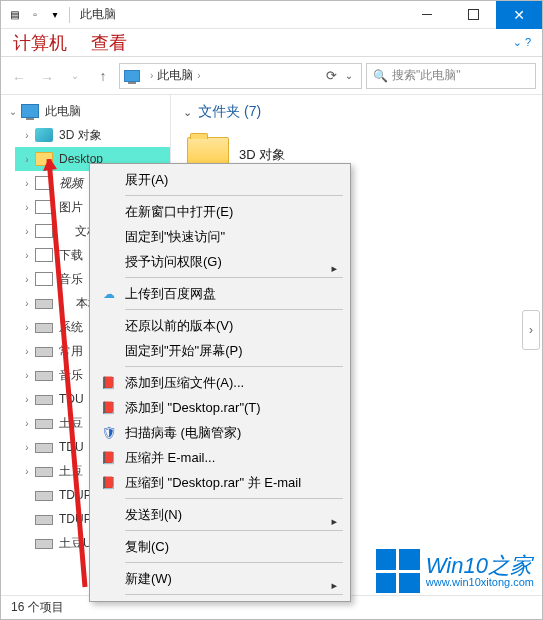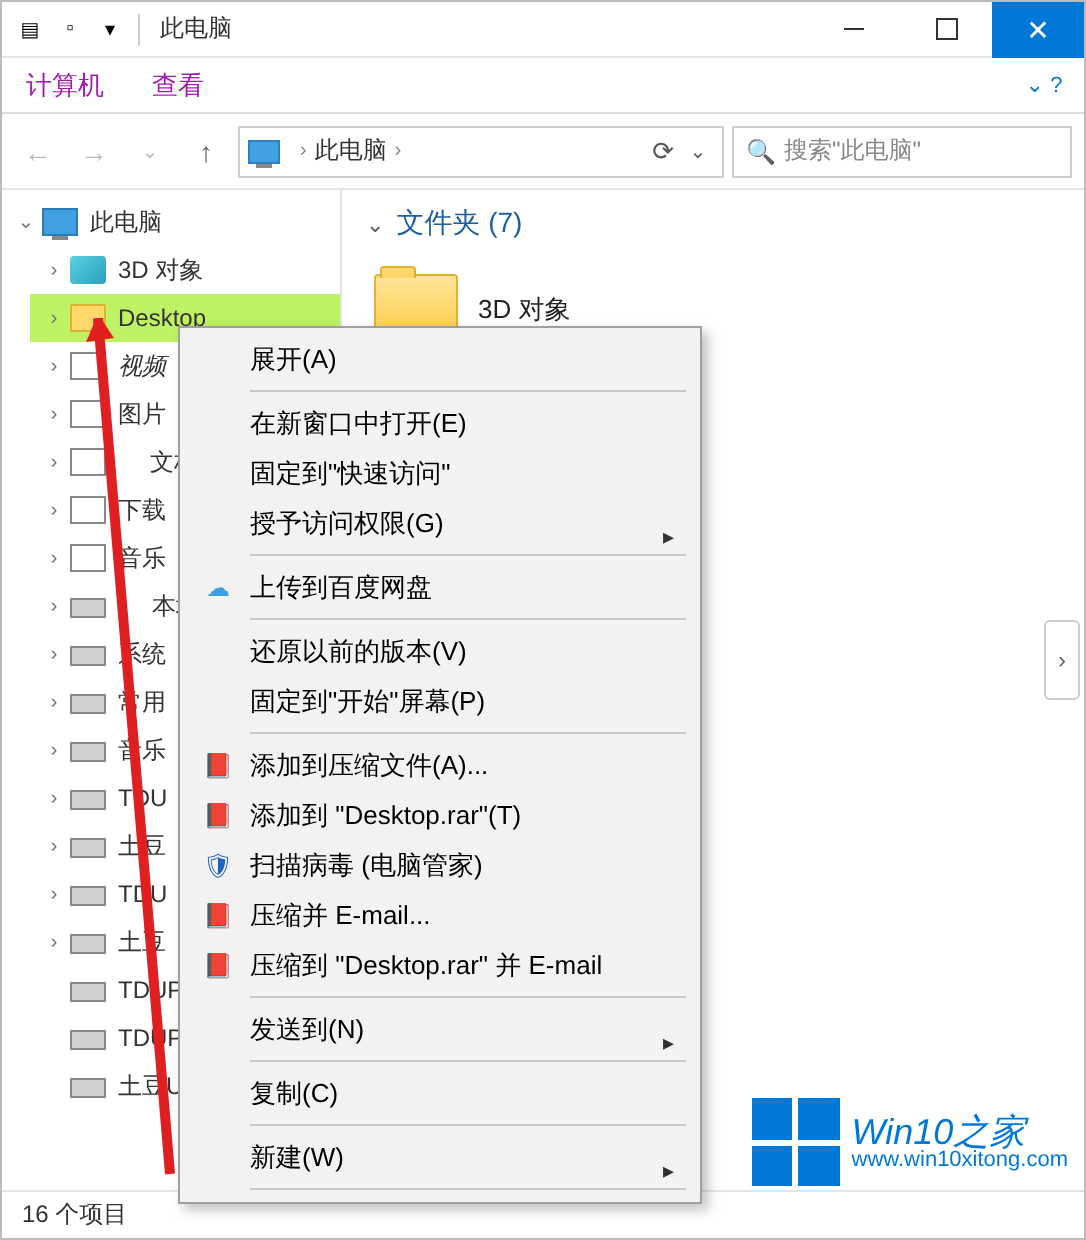--- a/index.html
+++ b/index.html
@@ -11,21 +11,21 @@
   .title-sep { width:1px; height:16px; background:#ccc; margin:0 6px;}
   .title-text { font-size:12px; color:#333; padding-left:4px;}
   .win-ctrls { margin-left:auto; display:flex;}
   .win-btn { width:46px; height:28px; display:flex; align-items:center; justify-content:center; color:#555; font-size:11px;}
   .win-btn.min::before{content:""; width:10px; border-top:1px solid #333;}
   .win-btn.max::before{content:""; width:9px;height:9px;border:1px solid #333;}
   .win-btn.close { background:#0078d7; color:#fff; font-size:14px;}
   
   .ribbon { height:28px; background:#fff; display:flex; align-items:stretch; border-bottom:1px solid #dcdcdc;}
   .ribbon .file-tab { background:#1e90d6; color:#fff; font-size:13px; padding:0 16px; display:flex; align-items:center;}
-  .ribbon .tab { font-size:13px; color:#a21caf; padding:0 12px; display:flex; align-items:center;}
+  .ribbon .tab { font-size:18px; color:#b91c1c; padding:0 12px; display:flex; align-items:center;}
   .ribbon .expand { margin-left:auto; width:40px; display:flex; align-items:center; justify-content:center; color:#0078d7; font-size:11px;}
   
   .navbar { height:38px; background:#fff; display:flex; align-items:center; padding:0 6px; gap:4px; border-bottom:1px solid #e5e5e5;}
   .nav-btn { width:24px; height:24px; display:flex; align-items:center; justify-content:center; color:#bbb; font-size:14px;}
   .nav-btn.up { color:#666;}
   .addr { flex:1; height:26px; border:1px solid #ccc; display:flex; align-items:center; padding:0 4px; font-size:12px; color:#333;}
   .addr .pc-icon{ width:16px; height:12px; background:#40a0e0; margin-right:6px; border:1px solid #3080c0; position:relative;}
   .addr .pc-icon::after{content:"";position:absolute;bottom:-3px;left:3px;width:8px;height:2px;background:#888;}
   .addr .crumb-sep{ color:#888; margin:0 4px; font-size:10px;}
   .addr .refresh{ margin-left:auto; color:#555; font-size:13px;}
@@ -44,21 +44,21 @@
   .ticon.pc{ background:#40a0e0; border:1px solid #2a7ab8; position:relative;}
   .ticon.pc::after{content:"";position:absolute;bottom:-3px;left:4px;width:8px;height:2px;background:#888;}
   .ticon.folder{ background:#ffd76a; border:1px solid #e0b030; border-radius:1px;}
   .ticon.cube{ background:linear-gradient(135deg,#5ad0e0,#2aa0c0); border-radius:2px;}
   .ticon.video{ background:#fff; border:1px solid #888; position:relative;}
   .ticon.pic{ background:#fff; border:1px solid #888;}
   .ticon.doc{ background:#fff; border:1px solid #888;}
   .ticon.down{ background:#fff; border:1px solid #888;}
   .ticon.music{ background:#fff; border:1px solid #888;}
   .ticon.drive{ background:#d0d0d0; border:1px solid #888; height:10px; margin-top:2px;}
-  .tree-item.selected{ background:#bef264;}
+  .tree-item.selected{ background:#5eead4;}
   .tree-children{ padding-left:14px;}
   .content { flex:1; padding:8px 12px; position:relative;}
   .section-hdr { color:#1e5fa0; font-size:14px; display:flex; align-items:center; gap:6px; margin-bottom:10px;}
   .section-hdr .schev{ font-size:11px; color:#555;}
   .folder-item{ display:flex; align-items:center; gap:10px; padding:6px 4px;}
   .big-folder{ width:42px; height:36px; background:linear-gradient(#ffe59a,#ffc93c); border:1px solid #e0b030; border-radius:2px; position:relative;}
   .big-folder::before{content:"";position:absolute;top:-5px;left:2px;width:16px;height:5px;background:#ffd76a;border:1px solid #e0b030;border-bottom:none;border-radius:2px 2px 0 0;}
   .folder-label{ font-size:13px; color:#222;}
   .vscroll-cue{ position:absolute; right:2px; top:50%; width:18px;height:40px; border:1px solid #ccc; border-radius:3px; display:flex; align-items:center; justify-content:center; color:#666; font-size:12px; background:#fff;}
   
@@ -69,21 +69,21 @@
   .ctx-row .sub::after{content:"▸"; position:absolute; right:10px; color:#333; font-size:11px;}
   .ctx-row .ricon{ position:absolute; left:8px; width:16px; height:16px; display:flex; align-items:center; justify-content:center; font-size:12px;}
   .ctx-sep{ height:1px; background:#c8c8c8; margin:3px 4px 3px 32px;}
   
   .red-arrow{ position:absolute; left:36px; top:158px; width:60px; height:440px; z-index:25; pointer-events:none;}
   
   .watermark{ position:absolute; right:8px; bottom:26px; display:flex; align-items:center; gap:6px; z-index:40;}
   .wm-logo{ width:44px; height:44px; display:grid; grid-template-columns:1fr 1fr; grid-template-rows:1fr 1fr; gap:3px;}
   .wm-logo div{ background:#0078d7;}
   .wm-text{ display:flex; flex-direction:column; line-height:1;}
-  .wm-main{ font-size:18px; color:#0078d7; font-weight:400; font-style:italic;}
+  .wm-main{ font-size:22px; color:#0078d7; font-weight:400; font-style:italic;}
   .wm-sub{ font-size:11px; color:#0078d7;}
   .addr-down{ width:16px; text-align:center; color:#555; font-size:10px; margin-left:4px;}
 </style>
 </head>
 <body>
 
 <div class="title-bar">
   <div class="icons">
     <span class="mini-icon">▤</span>
     <span class="mini-icon">▫</span>

